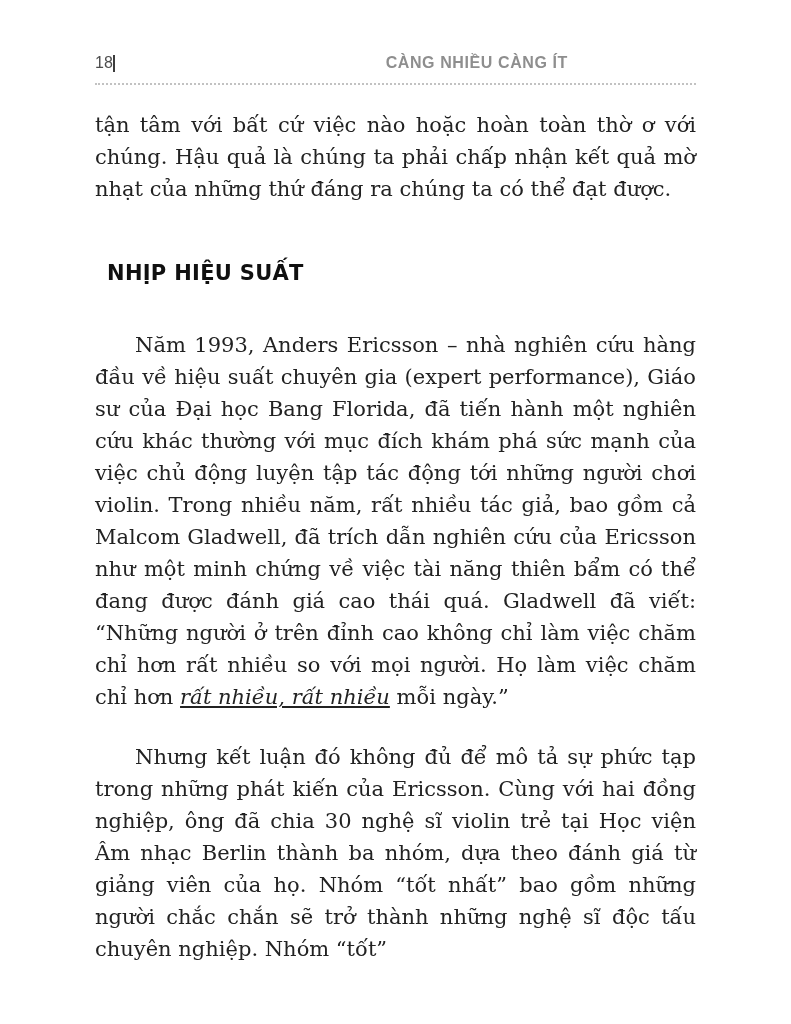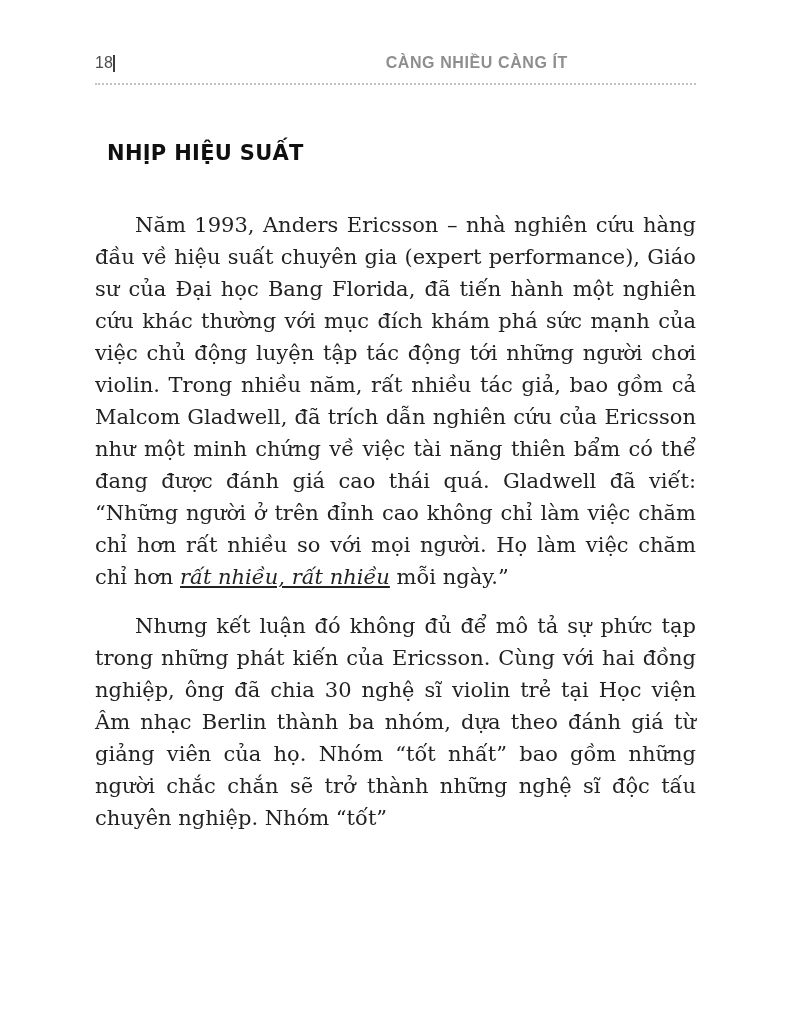--- a/index.html
+++ b/index.html
@@ -58,21 +58,21 @@
     margin-top: 24px;
   }
   p.body-text {
     margin: 0;
     font-size: 21px;
     line-height: 32px;
     text-align: justify;
     color: #222222;
   }
   p.body-text + p.body-text {
-    margin-top: 17px;
+    margin-top: 28px;
   }
   .indent {
     text-indent: 40px;
   }
   h2.section-heading {
     font-family: "DejaVu Sans", "Liberation Sans", sans-serif;
     font-size: 21px;
     font-weight: 700;
     letter-spacing: 0.3px;
     color: #101010;
@@ -93,20 +93,21 @@
       <span class="page-number">18</span>
       <span class="vbar"></span>
     </span>
     <span class="running-title">CÀNG NHIỀU CÀNG ÍT</span>
   </header>
 
   <div class="dotted-rule"></div>
 
   <main>
 
+    <p class="body-text">tận tâm với bất cứ việc nào hoặc hoàn toàn thờ ơ với chúng. Hậu quả là chúng ta phải chấp nhận kết quả mờ nhạt của những thứ đáng ra chúng ta có thể đạt được.</p>
 
     <h2 class="section-heading">NHỊP HIỆU SUẤT</h2>
 
     <p class="body-text indent"><span>Năm 1993, Anders Ericsson – nhà nghiên cứu hàng đầu về hiệu suất chuyên gia (expert performance), Giáo sư của Đại học Bang Florida, đã tiến hành một nghiên cứu khác thường với mục đích khám phá sức mạnh của việc chủ động luyện tập tác động tới những người chơi violin. Trong nhiều năm, rất nhiều tác giả, bao gồm cả Malcom Gladwell, đã trích dẫn nghiên cứu của Ericsson như một minh chứng về việc tài năng thiên bẩm có thể đang được đánh giá cao thái quá. Gladwell đã viết: “Những người ở trên đỉnh cao không chỉ làm việc chăm chỉ hơn rất nhiều so với mọi người. Họ làm việc chăm chỉ hơn </span><em>rất nhiều, rất nhiều</em><span> mỗi ngày.”</span></p>
 
     <p class="body-text indent">Nhưng kết luận đó không đủ để mô tả sự phức tạp trong những phát kiến của Ericsson. Cùng với hai đồng nghiệp, ông đã chia 30 nghệ sĩ violin trẻ tại Học viện Âm nhạc Berlin thành ba nhóm, dựa theo đánh giá từ giảng viên của họ. Nhóm “tốt nhất” bao gồm những người chắc chắn sẽ trở thành những nghệ sĩ độc tấu chuyên nghiệp. Nhóm “tốt”</p>
 
   </main>
 
 </div>

